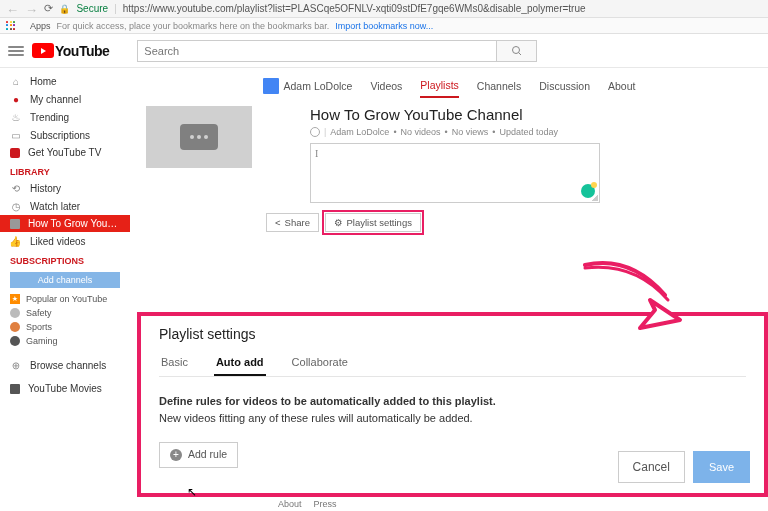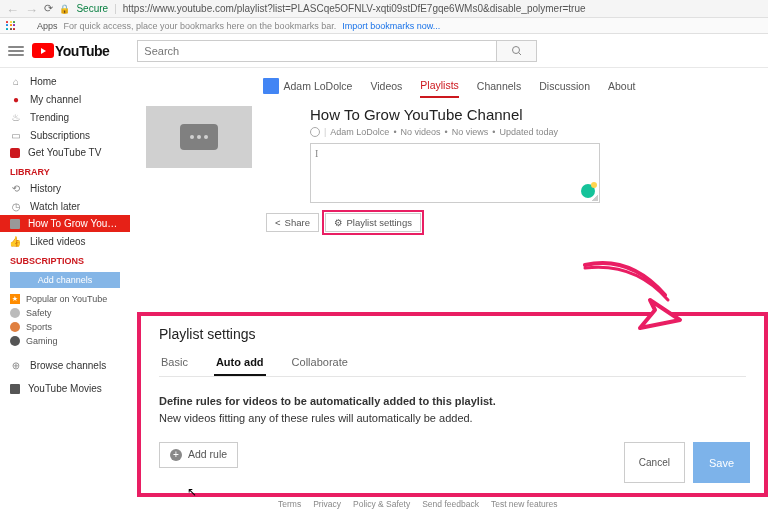--- a/index.html
+++ b/index.html
@@ -6,21 +6,21 @@
   body { font-family: Arial, Helvetica, sans-serif; font-size: 11px; color: #333; background: #fff; width: 768px; height: 511px; overflow: hidden; position: relative; }
   
   .browser-bar { height: 18px; background: #f5f5f5; border-bottom: 1px solid #e0e0e0; display: flex; align-items: center; padding: 0 6px; gap: 6px; font-size: 10px; }
   .browser-bar .nav-arrow { color: #bbb; font-size: 13px; }
   .browser-bar .reload { color: #666; font-size: 11px; }
   .browser-bar .lock { color: #0b8043; font-size: 9px; }
   .browser-bar .secure { color: #0b8043; font-size: 10px; }
   .browser-bar .url { color: #555; font-size: 10px; flex: 1; overflow: hidden; white-space: nowrap; }
   
   .bookmarks-bar { height: 16px; background: #fafafa; border-bottom: 1px solid #e0e0e0; display: flex; align-items: center; padding: 0 6px; gap: 6px; font-size: 9px; color: #555; }
-  .bookmarks-bar .apps { display: flex; align-items: center; gap: 21px; }
+  .bookmarks-bar .apps { display: flex; align-items: center; gap: 14px; }
   .apps-icon { width: 10px; height: 10px; display: grid; grid-template-columns: repeat(3,1fr); gap: 1px; }
   .apps-icon span { background: #f00; width: 2px; height: 2px; border-radius: 0.5px; }
   .apps-icon span:nth-child(1){background:#e53935}.apps-icon span:nth-child(2){background:#fdd835}.apps-icon span:nth-child(3){background:#43a047}.apps-icon span:nth-child(4){background:#1e88e5}.apps-icon span:nth-child(5){background:#fb8c00}.apps-icon span:nth-child(6){background:#8e24aa}.apps-icon span:nth-child(7){background:#00acc1}.apps-icon span:nth-child(8){background:#6d4c41}.apps-icon span:nth-child(9){background:#c62828}
   .bookmarks-bar .hint { color:#888; }
   .bookmarks-bar .import { color:#1a73e8; }
   
   .header { height: 34px; display: flex; align-items: center; padding: 4px 8px; gap: 8px; border-bottom: 1px solid #e8e8e8; }
   .menu-icon { width: 16px; display: flex; flex-direction: column; gap: 2px; padding:3px 0; }
   .menu-icon span { height: 2px; background: #888; border-radius: 1px; }
   .yt-logo { display: flex; align-items: center; gap: 1px; }
@@ -76,21 +76,21 @@
   .modal-title { font-size:14px; color:#222; font-weight:400; margin-bottom:8px;}
   .modal-tabs { display:flex; gap:24px; font-size:11px; color:#666; border-bottom:1px solid #e5e5e5; margin-bottom:14px;}
   .modal-tabs .mtab{ padding:6px 2px; cursor:pointer;}
   .modal-tabs .mtab.active{ color:#111; font-weight:700; border-bottom:2px solid #111;}
   .modal-body { font-size:11px; color:#333; line-height:1.5;margin-top:16px;}
   .modal-body .bold{font-weight:700;}
   .add-rule { display:inline-flex; align-items:center; gap:6px; border:1px solid #ccc; padding:4px 10px; margin-top:16px; cursor:pointer; font-size:10.5px; color:#555;}
   .add-rule .plus{width:12px;height:12px;background:#888;border-radius:50%;color:#fff;display:flex;align-items:center;justify-content:center;font-size:10px;line-height:1;}
   .cursor-arrow{position:absolute;left:46px;top:167px;font-size:12px;color:#000;}
   .modal-foot{ position:absolute; right:14px; bottom:10px; display:flex; gap:8px;}
-  .btn-cancel{border:1px solid #ccc;background:#fff;padding:14px 14px;font-size:10px;color:#555;cursor:pointer;}
+  .btn-cancel{border:1px solid #ccc;background:#fff;padding:8px 14px;font-size:12px;color:#555;cursor:pointer;}
   .btn-save{border:none;background:#7db3ea;color:#fff;padding:5px 16px;font-size:11px;cursor:pointer;}
   
   .arrow-annot{position:absolute; left:450px; top:192px; width:130px; height:90px; z-index:5;}
   
   .footer-area{position:absolute;left:138px;right:0;bottom:0;font-size:9px;color:#777;z-index:-1;}
   .footer-logo{display:flex;align-items:center;gap:2px;padding:4px 10px;}
   .footer-logo .yt-play{width:18px;height:12px;}
   .footer-logo .yt-text{font-size:12px;}
   .footer-links{display:flex;gap:12px;padding:2px 10px;}
   .footer-links2{display:flex;gap:12px;padding:2px 10px;font-size:8.5px;color:#888;}
@@ -300,22 +300,15 @@
 
     <div class="footer-area">
       <div class="footer-logo">
         <div class="yt-play"></div>
         <span class="yt-text">YouTube</span>
       </div>
       <div class="footer-links">
         <span>About</span>
         <span>Press</span>
       </div>
-      <div class="footer-links2">
-        <span>Terms</span>
-        <span>Privacy</span>
-        <span>Policy &amp; Safety</span>
-        <span>Send feedback</span>
-        <span>Test new features</span>
-      </div>
     </div>
   </div>
 </div>
 
 </body></html>

